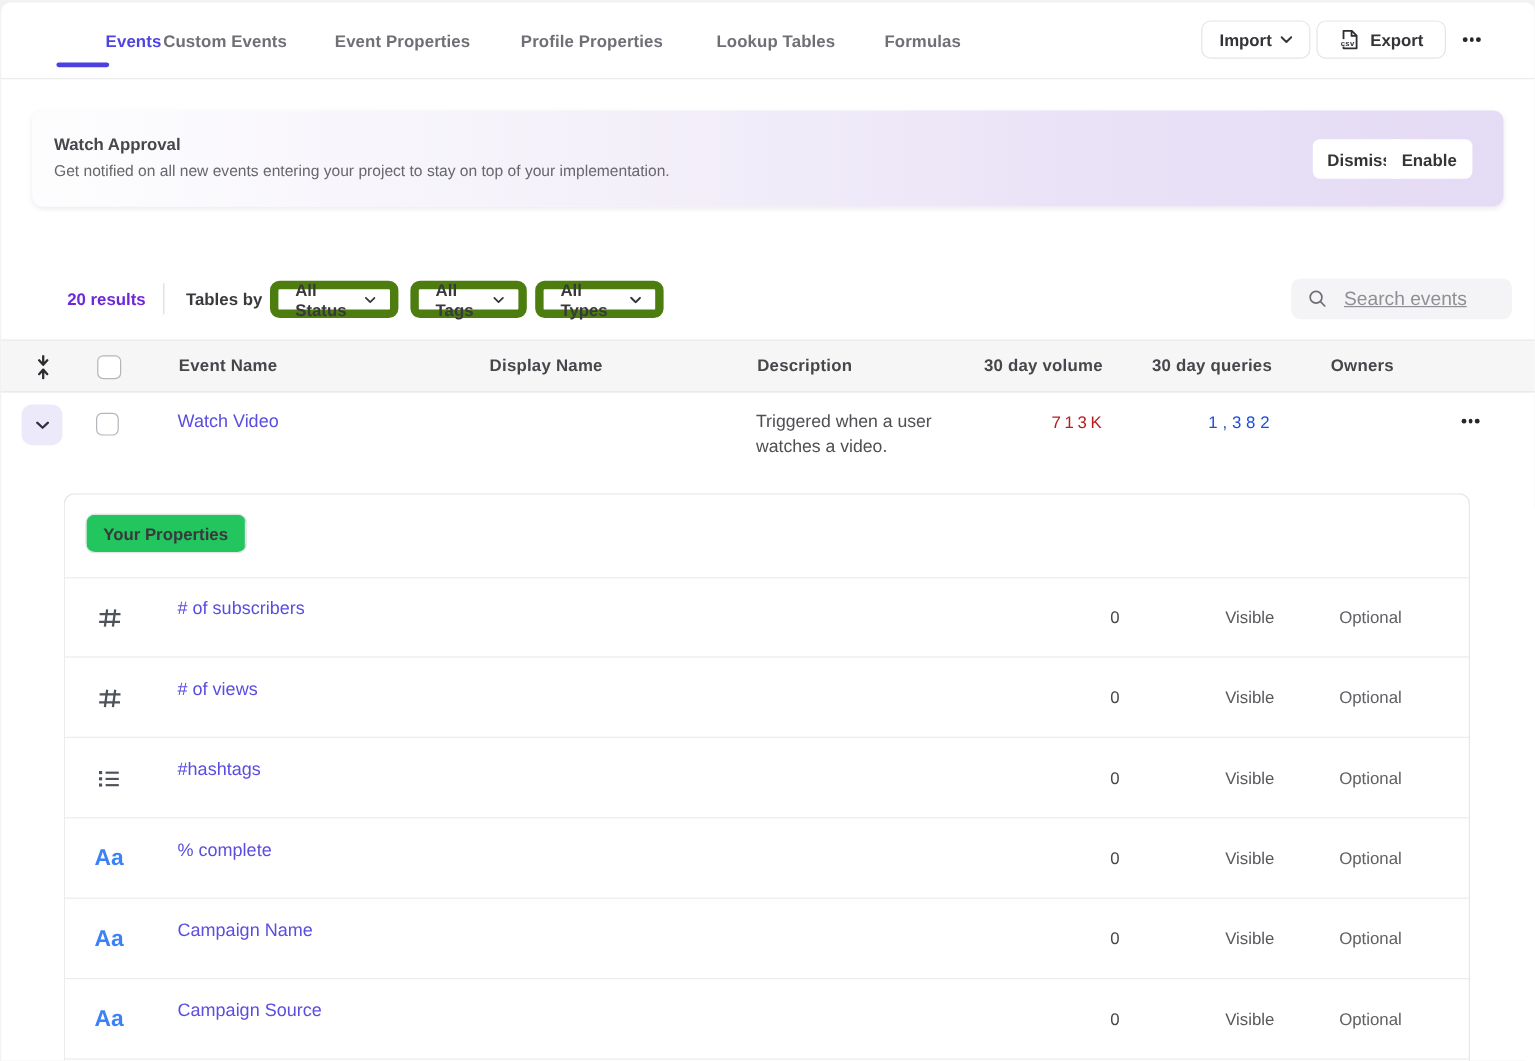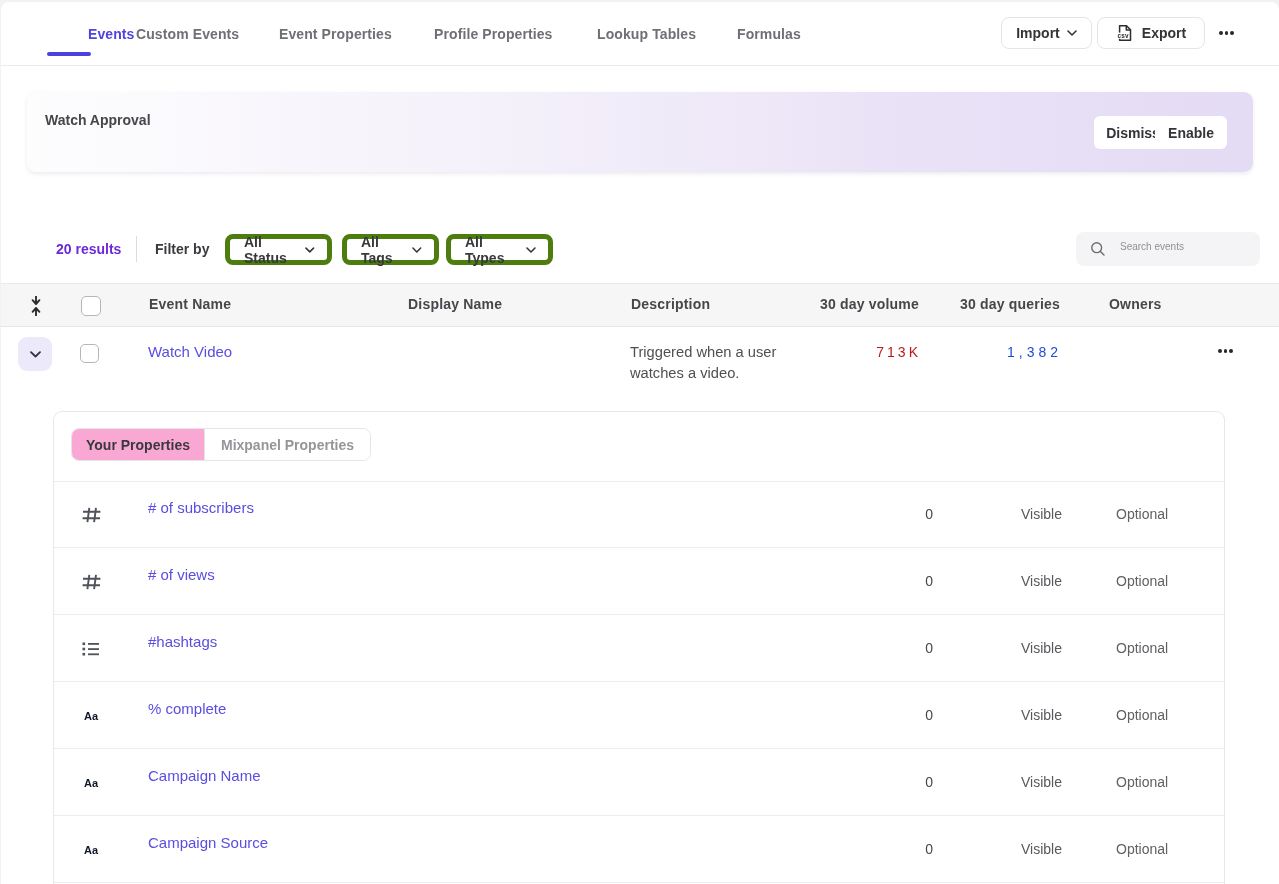--- a/index.html
+++ b/index.html
@@ -14,47 +14,47 @@
   .navline { position:absolute; left:1px; right:0; top:65px; height:1px; background:#ebeaed; }
   .btn { position:absolute; border:1px solid #e5e4e7; border-radius:8px; background:#fff;
          display:flex; align-items:center; justify-content:center; font-size:14px; font-weight:700; color:#343438; }
   
   .banner { position:absolute; left:27px; top:92px; width:1226px; height:80px; border-radius:9px;
             background:linear-gradient(90deg, #fdfdfe 0%, #f4f0fa 40%, #eae3f7 70%, #e4dbf4 100%);
             box-shadow:0 2px 4px rgba(120,110,150,0.14); }
   .bannerbtn { position:absolute; top:24px; height:33px; background:#fff; border:none; border-radius:6px;
                display:flex; align-items:center; justify-content:center; font-size:14px; font-weight:700; color:#343438; }
   
-  .fbtn { position:absolute; top:234px; height:31px; border:5px solid #4d7c0f; border-radius:8px; background:#fff;
+  .fbtn { position:absolute; top:234px; height:31px; border:7px solid #4d7c0f; border-radius:8px; background:#fff;
           display:flex; align-items:center; justify-content:space-between; font-size:14px; font-weight:700; color:#39393d;
           padding:0 12px 0 14px; }
   
   .thead { position:absolute; left:1px; right:0; top:283px; height:44px; background:#f6f6f7;
            border-top:1px solid #eae9ec; border-bottom:1px solid #e6e5e8; }
   .th { position:absolute; top:12px; font-size:14px; font-weight:700; color:#46464b; letter-spacing:0.2px; }
   .checkbox { position:absolute; background:#fff; border:1.5px solid #b5b5bb; border-radius:5px; }
   .link { color:#5a4de0; }
   .dots { display:flex; gap:1.8px; align-items:center; }
   .dots i { width:3.8px; height:3.8px; border-radius:50%; background:#28282c; }
   
   .panel { position:absolute; left:53px; top:411px; width:1172px; height:500px; background:#fff;
            border:1px solid #e7e6e9; border-bottom:none; border-radius:9px 9px 0 0; }
   .seg { position:absolute; left:17px; top:16px; height:33px; display:flex; border:1px solid #e5e4e7;
          border-radius:8px; overflow:hidden; }
-  .seg .s1 { width:133px; background:#f9a8d4; color:#39393d; font-weight:700; font-size:14px;
+  .seg .s1 { width:133px; background:#22c55e; color:#39393d; font-weight:700; font-size:14px;
              display:flex; align-items:center; justify-content:center; border-right:1px solid #e5e4e7; }
   .seg .s2 { width:165px; background:#fff; color:#95959a; font-weight:700; font-size:14px;
              display:flex; align-items:center; justify-content:center; }
   .prow { position:absolute; left:0; width:1170px; height:67px; border-bottom:1px solid #ecebee; }
   .prow .picon { position:absolute; left:22px; top:0; width:30px; height:67px; display:flex; align-items:center; justify-content:center; }
   .prow .pname { position:absolute; left:94px; top:18px; font-size:15px; color:#5a4de0; }
   .prow .pzero { position:absolute; right:291px; top:25px; font-size:14px; color:#47474b; }
   .prow .pvis  { position:absolute; left:967px; top:25px; font-size:14px; color:#58585d; }
   .prow .popt  { position:absolute; left:1062px; top:25px; font-size:14px; color:#606065; }
-  .aa { font-size:11px; font-weight:700; color:#0f172a; }
+  .aa { font-size:19px; font-weight:700; color:#3b82f6; }
 </style>
 </head>
 <body>
 <div class="card"></div>
 
 <div class="tab active" style="left:48px;">Events</div>
 <div class="tab-underline"></div>
 <div class="tab" style="left:136px;">Custom Events</div>
 <div class="tab" style="left:279px;">Event Properties</div>
 <div class="tab" style="left:434px;">Profile Properties</div>
@@ -78,48 +78,49 @@
 <div class="dots abs" style="left:1219px; top:31px;">
     <i></i>
     <i></i>
     <i></i>
   </div>
 
 <div class="navline"></div>
 
 <div class="banner">
   <div class="abs" style="left:18px; top:20px; font-size:14px; font-weight:700; color:#46464b;">Watch Approval</div>
+  <div class="abs" style="left:18px; top:43px; font-size:13px; color:#67676c;">Get notified on all new events entering your project to stay on top of your implementation.</div>
   <div class="bannerbtn" style="left:1043px; width:78px;margin-left:24px;">Dismiss</div>
   <div class="bannerbtn" style="left:1128px; width:72px;">Enable</div>
 </div>
 
 <div class="abs" style="left:56px; top:241px; font-size:14px; font-weight:700; color:#6d28d9;">20 results</div>
 <div class="abs" style="left:136px; top:236px; width:1px; height:26px; background:#dcdce0;"></div>
-<div class="abs" style="left:155px; top:241px; font-size:14px; font-weight:700; color:#3a3a3e;">Filter by</div>
+<div class="abs" style="left:155px; top:241px; font-size:14px; font-weight:700; color:#3a3a3e;">Tables by</div>
 <div class="fbtn" style="left:225px; width:107px;">All Status
   <svg width="10" height="6" viewBox="0 0 10 6" fill="none">
       <path d="M1 1l4 4 4-4" stroke="#35353a" stroke-width="1.6" stroke-linecap="round" stroke-linejoin="round"></path>
     </svg>
 </div>
 <div class="fbtn" style="left:342px; width:97px;">All Tags
   <svg width="10" height="6" viewBox="0 0 10 6" fill="none">
       <path d="M1 1l4 4 4-4" stroke="#35353a" stroke-width="1.6" stroke-linecap="round" stroke-linejoin="round"></path>
     </svg>
 </div>
 <div class="fbtn" style="left:446px; width:107px;">All Types
   <svg width="10" height="6" viewBox="0 0 10 6" fill="none">
       <path d="M1 1l4 4 4-4" stroke="#35353a" stroke-width="1.6" stroke-linecap="round" stroke-linejoin="round"></path>
     </svg>
 </div>
 <div class="abs" style="left:1076px; top:232px; width:184px; height:34px; background:#f4f4f6; border-radius:8px;">
   <svg class="abs" style="left:14px; top:9px;" width="16" height="16" viewBox="0 0 16 16" fill="none">
     <circle cx="6.7" cy="6.7" r="4.9" stroke="#6d6d73" stroke-width="1.4"></circle>
     <path d="M10.4 10.4L14 14" stroke="#6d6d73" stroke-width="1.4" stroke-linecap="round"></path>
   </svg>
-  <div class="abs" style="left:44px; top:9px; font-size:10px; color:#8f8f95;">Search events</div>
+  <div class="abs" style="left:44px; top:9px; font-size:16px; color:#8f8f95;text-decoration:underline;">Search events</div>
 </div>
 
 <div class="thead">
   <svg class="abs" style="left:27px; top:12px;" width="16" height="20" viewBox="0 0 16 20" fill="none">
     <path d="M8 0.5v5.5M4.6 4.2L8 8l3.4-3.8" stroke="#2c2c31" stroke-width="1.9" stroke-linecap="round" stroke-linejoin="round"></path>
     <path d="M8 19.5V14M4.6 15.8L8 12l3.4 3.8" stroke="#2c2c31" stroke-width="1.9" stroke-linecap="round" stroke-linejoin="round"></path>
   </svg>
   <div class="checkbox" style="left:80px; top:12px; width:20px; height:20px;"></div>
   <div class="th" style="left:148px;">Event Name</div>
   <div class="th" style="left:407px;">Display Name</div>
@@ -142,21 +143,20 @@
 <div class="dots abs" style="left:1218px; top:349px;">
     <i></i>
     <i></i>
     <i></i>
   </div>
 
 <div class="panel">
   <div class="abs" style="left:0; right:0; top:69px; height:1px; background:#ecebee;"></div>
   <div class="seg">
     <div class="s1">Your Properties</div>
-    <div class="s2">Mixpanel Properties</div>
   </div>
   <div class="prow" style="top:69px;">
     <div class="picon">
         <svg width="19" height="16" viewBox="0 0 19 16" fill="none">
       <path d="M7.3 0.8L5.4 15.2M14 0.8l-1.9 14.4M1 4.7h17.4M0.6 11.3h17.4" stroke="#4e525a" stroke-width="1.9"></path>
     </svg>
       </div>
     <div class="pname"># of subscribers</div>
     <div class="pzero">0</div>
       <div class="pvis">Visible</div>

